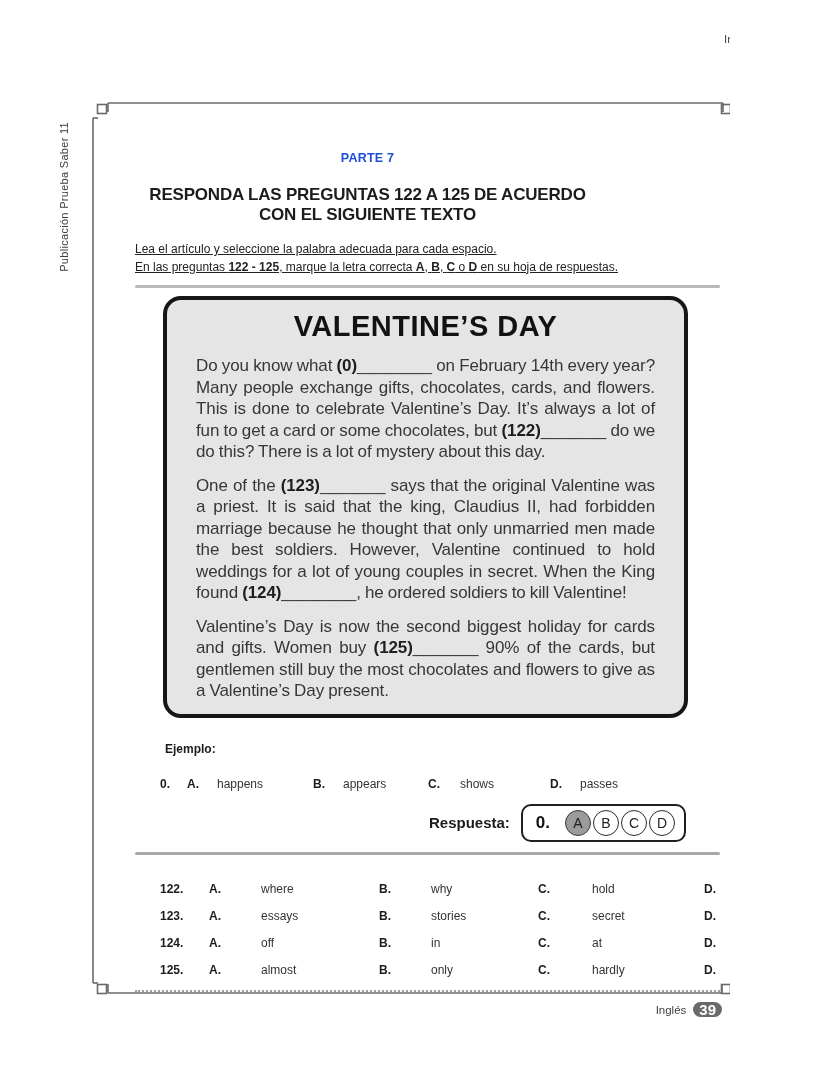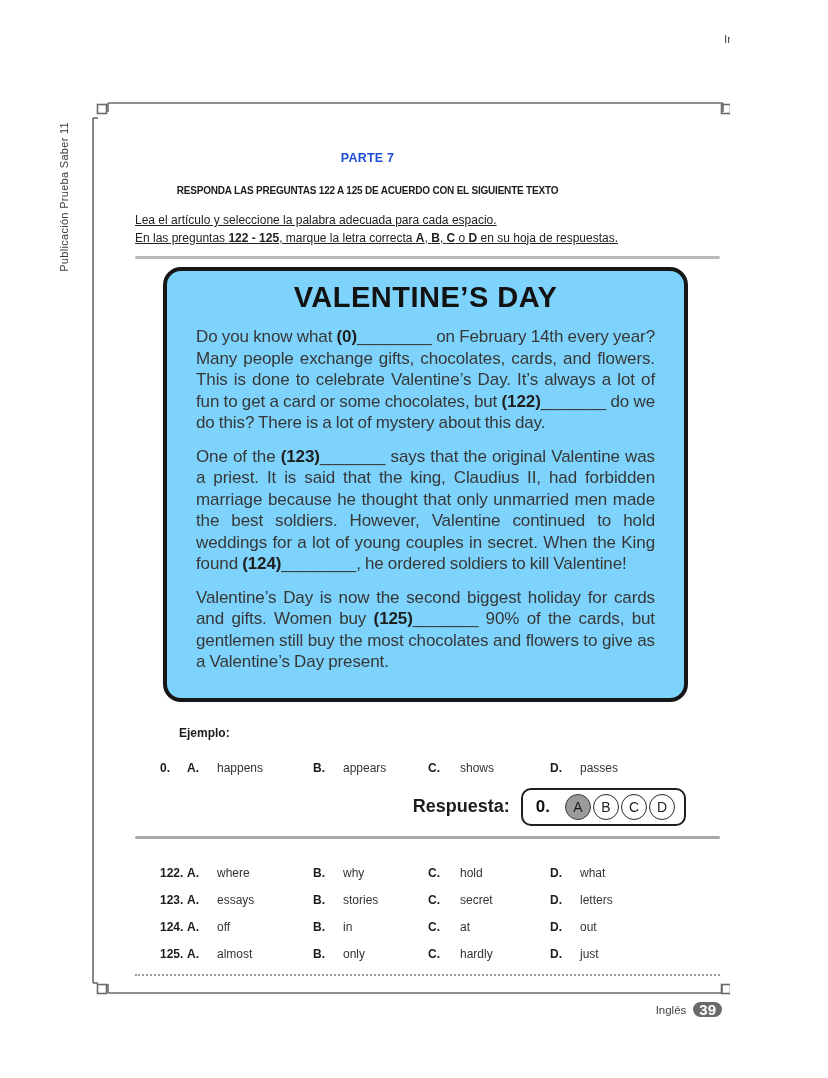--- a/index.html
+++ b/index.html
@@ -39,57 +39,57 @@
   .logo-tag { font-size:4.5px; color:#0c0c0c; white-space:nowrap; margin:0 1px 1px 1px; }
   .logo-check {
     font-family:"DejaVu Serif", serif; font-style:italic; font-weight:bold;
     font-size:18px; color:#0c0c0c; line-height:14px;
   }
 
   
   .content { position:absolute; left:135px; top:151px; width:585px; }
   .head-center { width:465px; text-align:center; }
   .part-title { font-size:12.5px; font-weight:bold; color:#1d4ed8; letter-spacing:0.2px; }
-  .heading { margin-top:20px; font-size:10px; font-weight:bold; color:#1c1c1c; letter-spacing:-0.2px; }
+  .heading { margin-top:20px; font-size:17px; font-weight:bold; color:#1c1c1c; letter-spacing:-0.2px; }
   .intro { margin-top:16px; font-size:12px; color:#222; line-height:17.5px;text-decoration:underline; }
   .divider { margin-top:9px; height:3px; background:#b9b9b9; border-radius:2px; }
   .divider2 { margin-top:10px; background:#a8a8a8; }
 
   
   .vbox {
     margin-top:8px; margin-left:28px; width:525px; box-sizing:border-box;
-    border:4.5px solid #161616; border-radius:18px; padding:8px 29px 25px 29px;
-    background:#7dd3fc;
+    border:4.5px solid #161616; border-radius:18px; padding:8px 29px 12px 29px;
+    background:#e5e5e5;
   }
   .vtitle {
     text-align:center; font-size:29px; font-weight:bold; color:#121212;
     letter-spacing:0.5px; margin-top:2px;
   }
   .vbox p {
     margin:12px 0 0 0; font-size:17px; line-height:21.5px; color:#373737;
     text-align:justify; letter-spacing:-0.1px; word-spacing:-0.5px;
   }
   .vbox p b { color:#1e1e1e; }
 
   
-  .ejemplo-label { margin-top:24px; margin-left:44px; font-size:12px; font-weight:bold; color:#1c1c1c; }
+  .ejemplo-label { margin-top:24px; margin-left:30px; font-size:12px; font-weight:bold; color:#1c1c1c; }
   .opt-row {
     display:grid; grid-template-columns:27px 30px 96px 30px 85px 32px 90px 30px 1fr;
     margin-left:25px; font-size:12px; color:#333; align-items:baseline;
   }
   .opt-row .num, .opt-row .letter { font-weight:bold; color:#1c1c1c; }
   .example-row { margin-top:21px; }
-  .q-row { margin-bottom:13px; }
+  .q-row { margin-bottom:13px;gap:22px; }
   .questions { margin-top:27px; }
 
   .resp-row {
     margin-top:13px; display:flex; justify-content:flex-end; align-items:center;
     gap:11px; padding-right:34px;
   }
-  .resp-label { font-size:18px; font-weight:bold; color:#1c1c1c; }
+  .resp-label { font-size:15px; font-weight:bold; color:#1c1c1c; }
   .resp-box {
     display:flex; align-items:center; border:2.3px solid #1f1f1f; border-radius:10px;
     padding:4px 9px 4px 13px; height:38px; box-sizing:border-box;
   }
   .resp-num { font-size:17px; font-weight:bold; color:#111; margin-right:13px; }
   .bubble {
     width:26px; height:26px; border:1.8px solid #2b2b2b; border-radius:50%;
     display:inline-flex; align-items:center; justify-content:center;
     font-size:14px; color:#222; margin-left:2px; box-sizing:border-box; background:#fff;
   }

